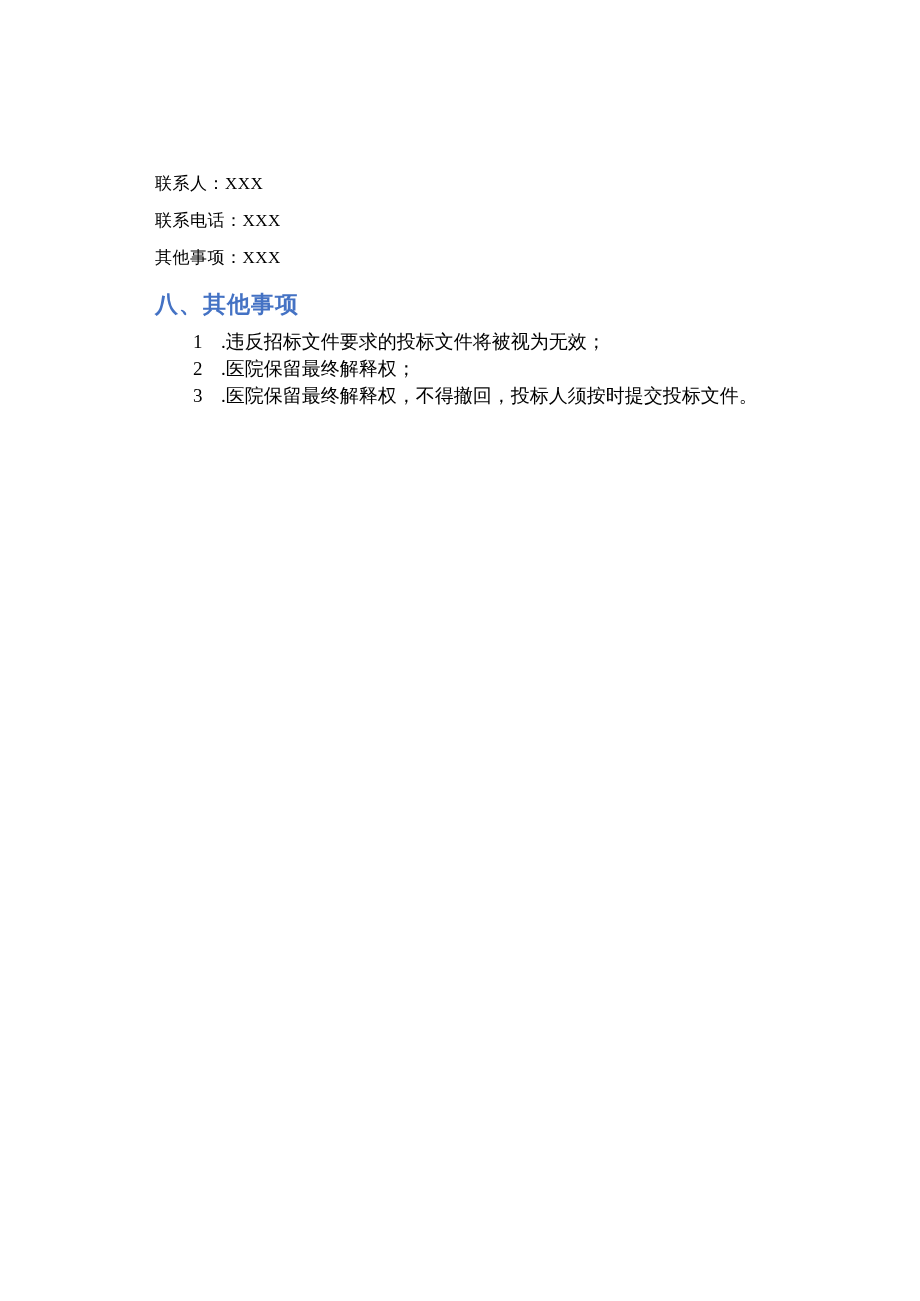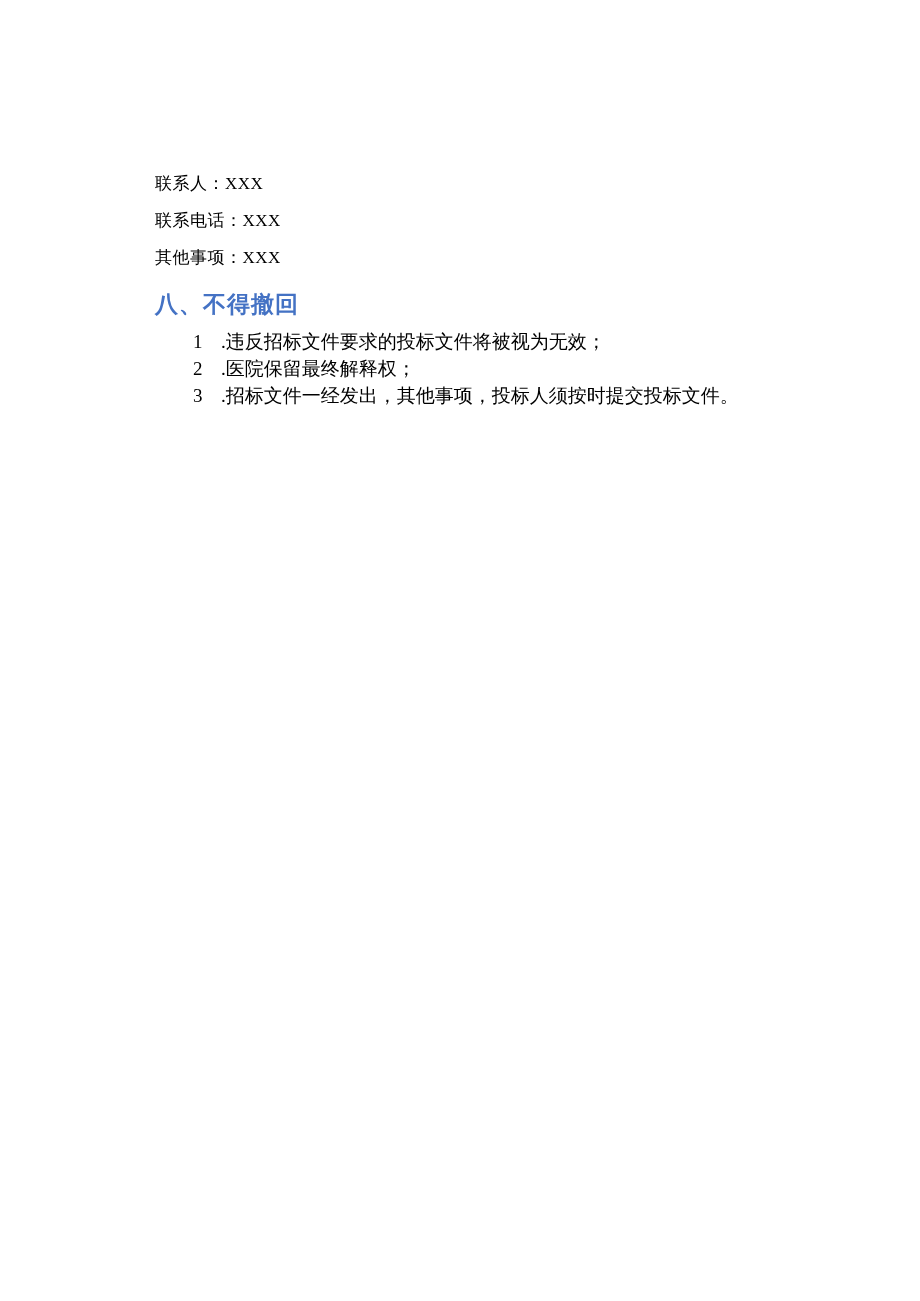--- a/index.html
+++ b/index.html
@@ -52,28 +52,28 @@
 <div class="contact-line">
   <span>联系人：</span><span>XXX</span>
 </div>
 <div class="contact-line">
   <span>联系电话：</span><span>XXX</span>
 </div>
 <div class="contact-line">
   <span>其他事项：</span><span>XXX</span>
 </div>
 
-<h2 class="section-heading">八、不得撤回</h2>
+<h2 class="section-heading">八、其他事项</h2>
 
 <div class="list-container">
   <div class="list-item">
     <span class="list-number">1</span>
     <span class="list-text">.违反招标文件要求的投标文件将被视为无效；</span>
   </div>
   <div class="list-item">
     <span class="list-number">2</span>
     <span class="list-text">.医院保留最终解释权；</span>
   </div>
   <div class="list-item">
     <span class="list-number">3</span>
-    <span class="list-text">.招标文件一经发出，其他事项，投标人须按时提交投标文件。</span>
+    <span class="list-text">.医院保留最终解释权，不得撤回，投标人须按时提交投标文件。</span>
   </div>
 </div>
 
 </body></html>

